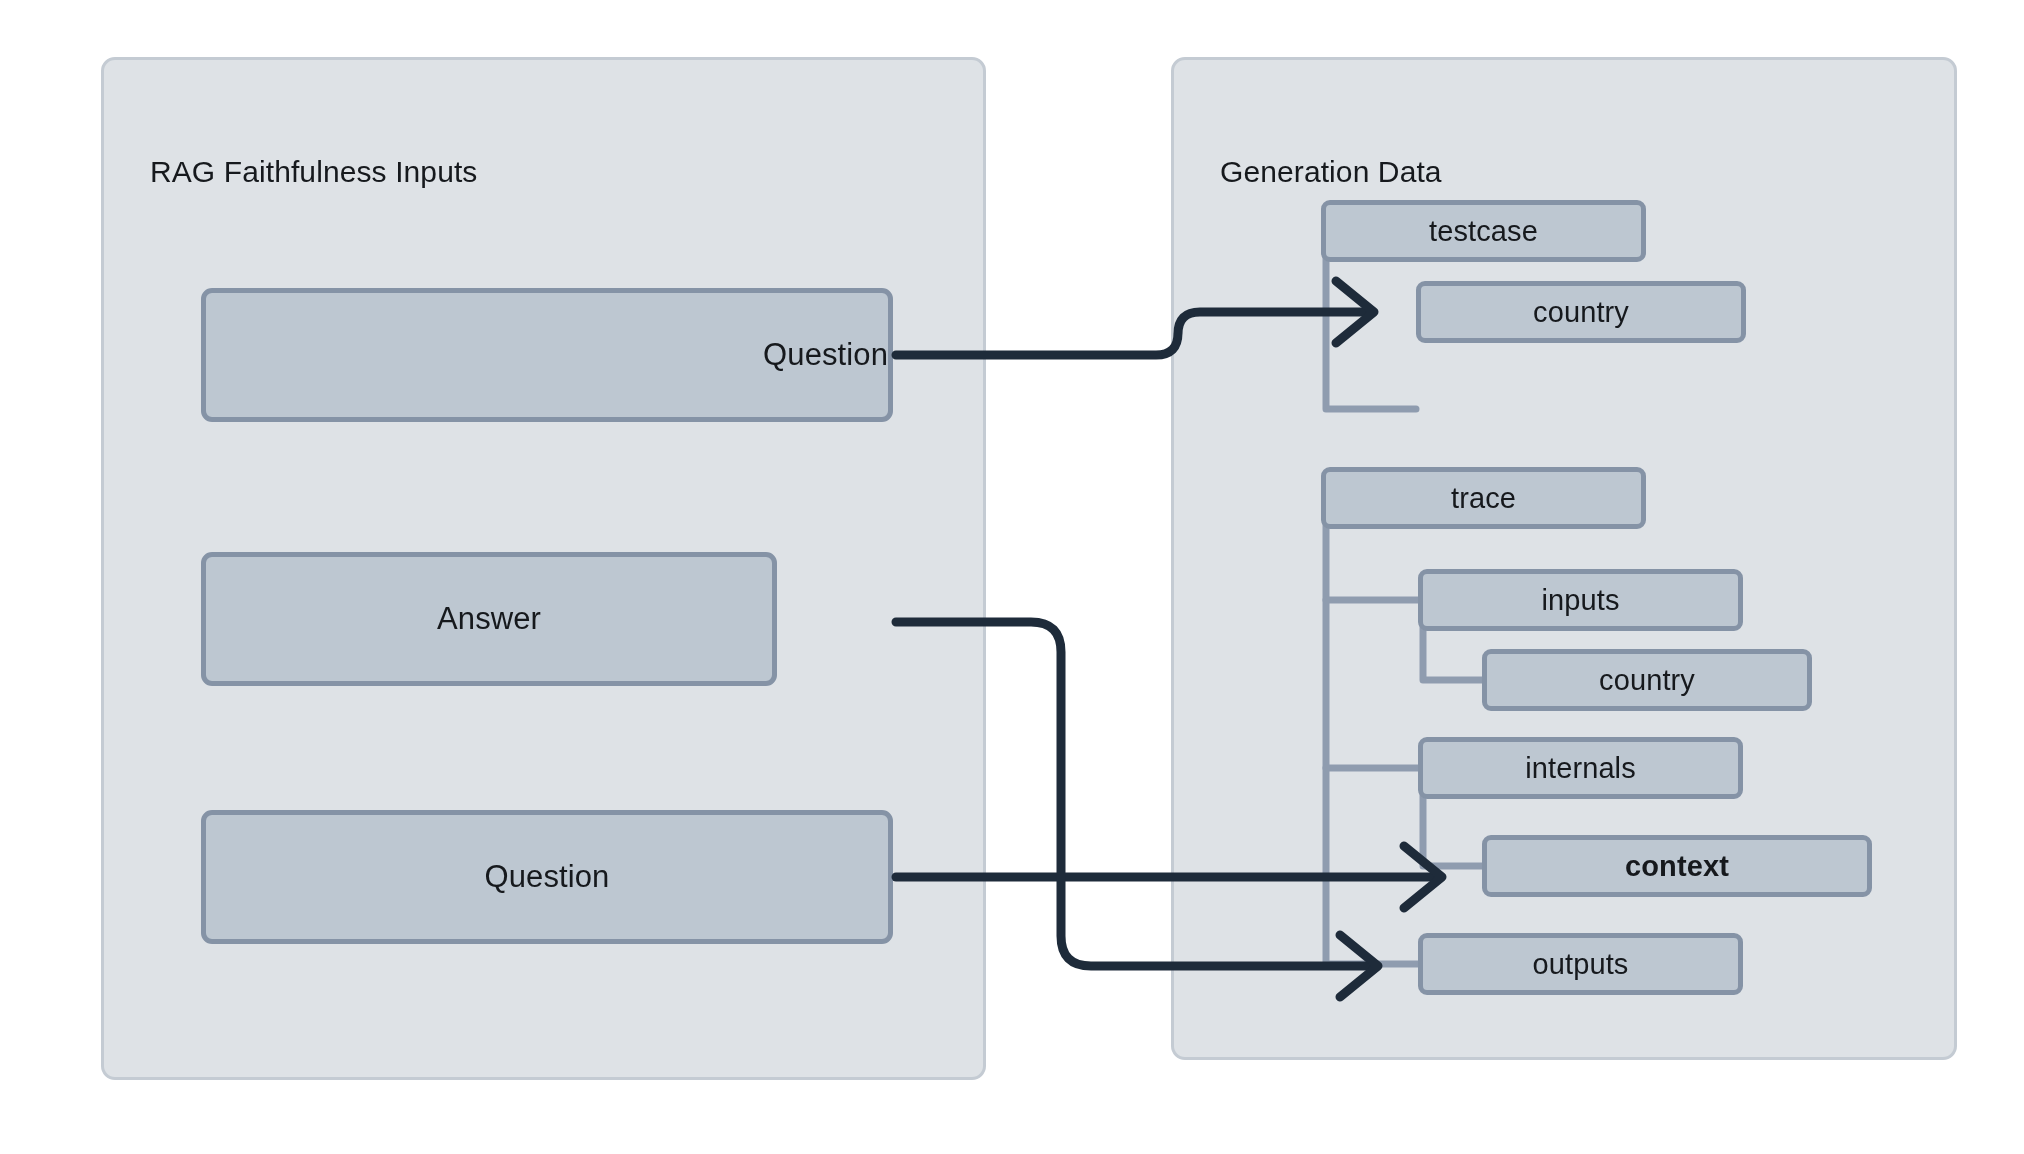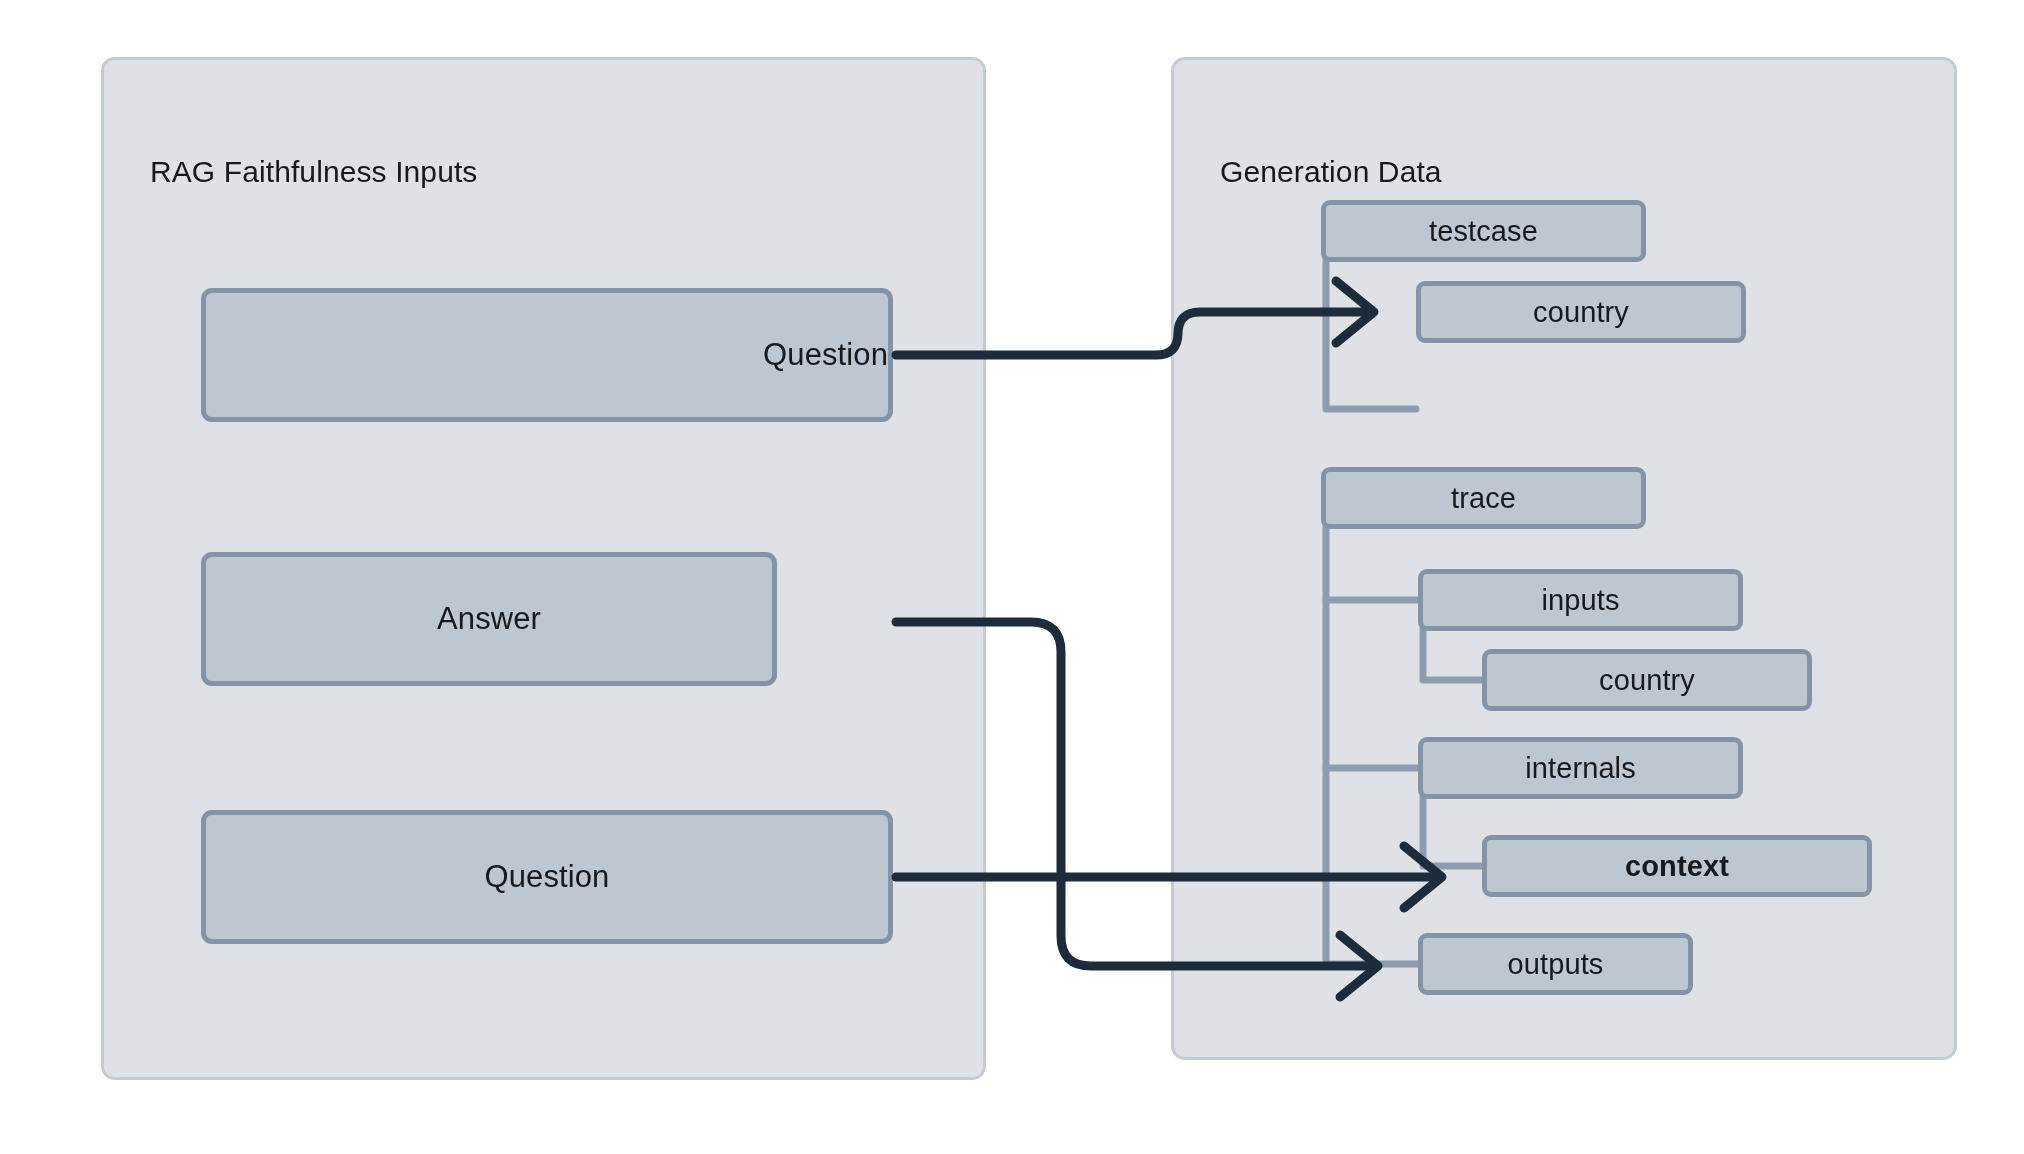--- a/index.html
+++ b/index.html
@@ -67,21 +67,21 @@
 
   
   #node-testcase       { left: 1305px; top: 191px; width: 325px; height: 62px; margin-top: 9px; }
   #node-country1       { left: 1400px; top: 281px; width: 330px; height: 62px; }
   #node-correct-answer { left: 1400px; top: 378px; width: 330px; height: 62px; }
   #node-trace          { left: 1305px; top: 467px; width: 325px; height: 62px; }
   #node-inputs         { left: 1402px; top: 569px; width: 325px; height: 62px; }
   #node-country2       { left: 1466px; top: 649px; width: 330px; height: 62px; }
   #node-internals      { left: 1402px; top: 737px; width: 325px; height: 62px; }
   #node-context        { left: 1466px; top: 835px; width: 390px; height: 62px; font-weight: bold; }
-  #node-outputs        { left: 1402px; top: 933px; width: 275px; height: 62px; }
+  #node-outputs        { left: 1402px; top: 933px; width: 325px; height: 62px; }
 
   
   svg.edges {
     position: absolute;
     left: 0; top: 0;
     width: 2024px;
     height: 1154px;
     pointer-events: none;
   }
   svg.tree-edges { z-index: 1; }

